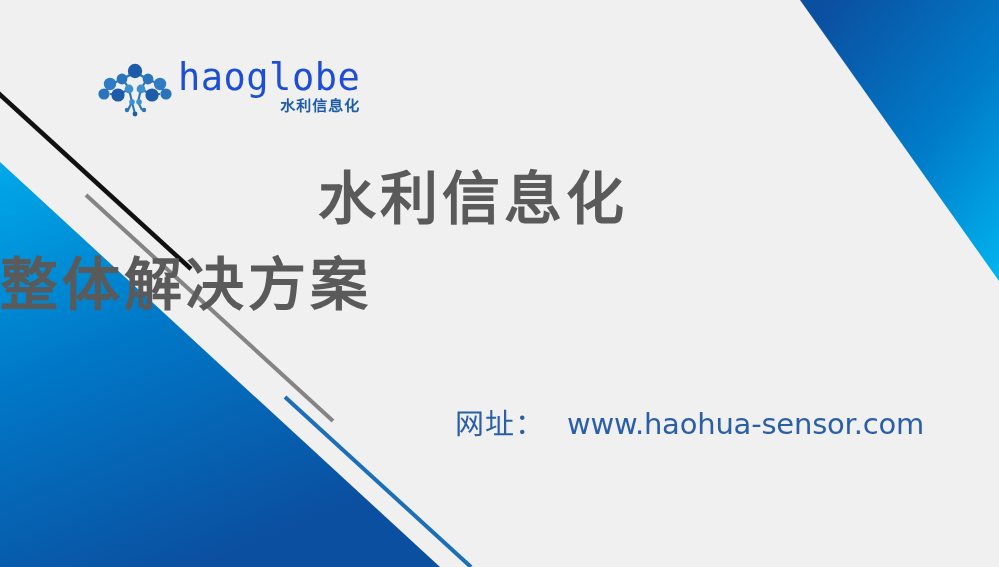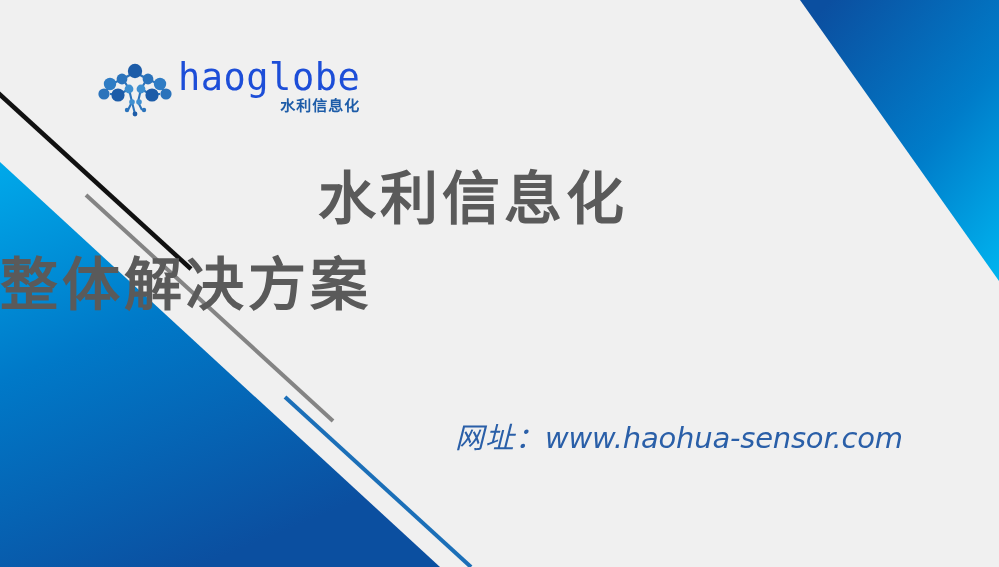--- a/index.html
+++ b/index.html
@@ -83,39 +83,38 @@
     letter-spacing: 4px;
     white-space: nowrap;
   }
   #headline-line-1 { margin-left: 318px; }
   #headline-line-2 { margin-top: 14px; }
 
   
   #website {
     position: absolute;
     left: 455px;
-    top: 419px;
+    top: 405px;
     display: flex;
     align-items: flex-start;
     white-space: nowrap;
-    font-style: italic;
   }
   #website-label {
     font-family: "DejaVu Sans", sans-serif;
     font-size: 29px;
     line-height: 38px;
     color: #2a5fa8;
     letter-spacing: 1px;
   }
   #website-url {
     font-family: "DejaVu Sans", sans-serif;
     font-size: 29px;
     line-height: 38px;
     color: #2a5fa8;
-    margin-left: 0;
+    margin-left: 22px;
     letter-spacing: -0.2px;
   }
 </style>
 </head>
 <body>
 
 <div id="slide">
 
   <svg id="decor" viewBox="0 0 999 567" width="999" height="567" xmlns="http://www.w3.org/2000/svg">
     <defs>

